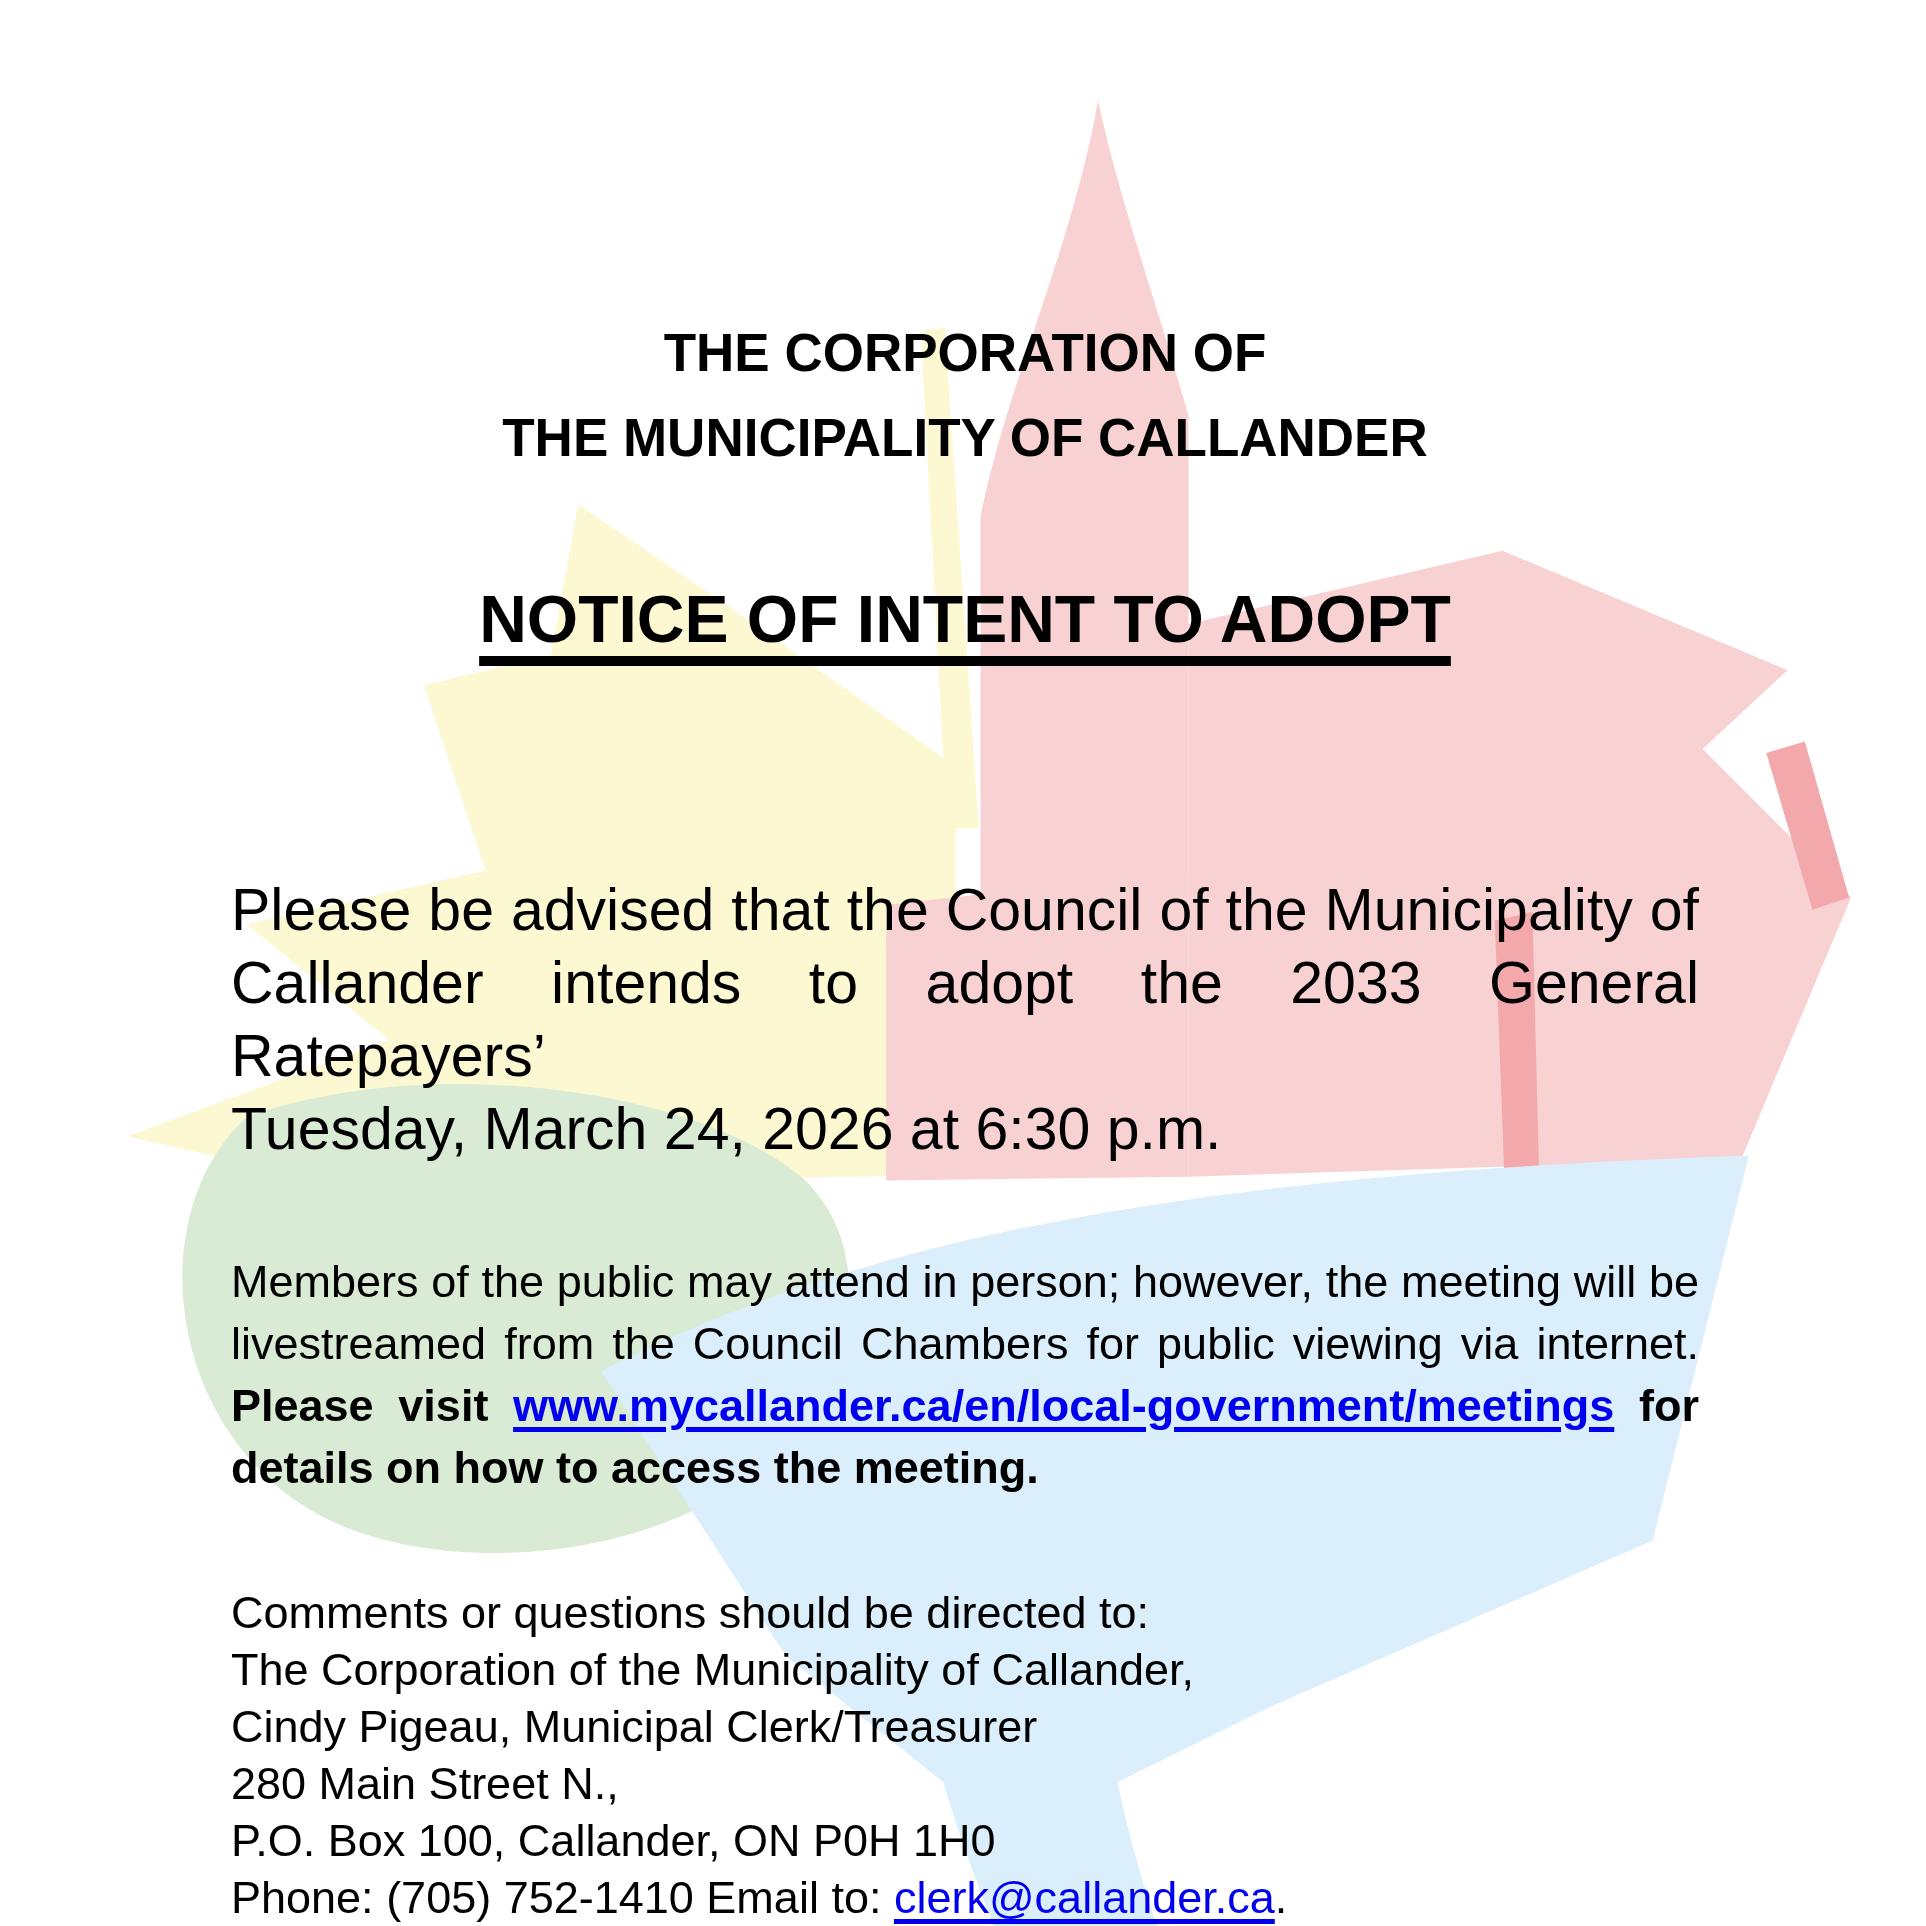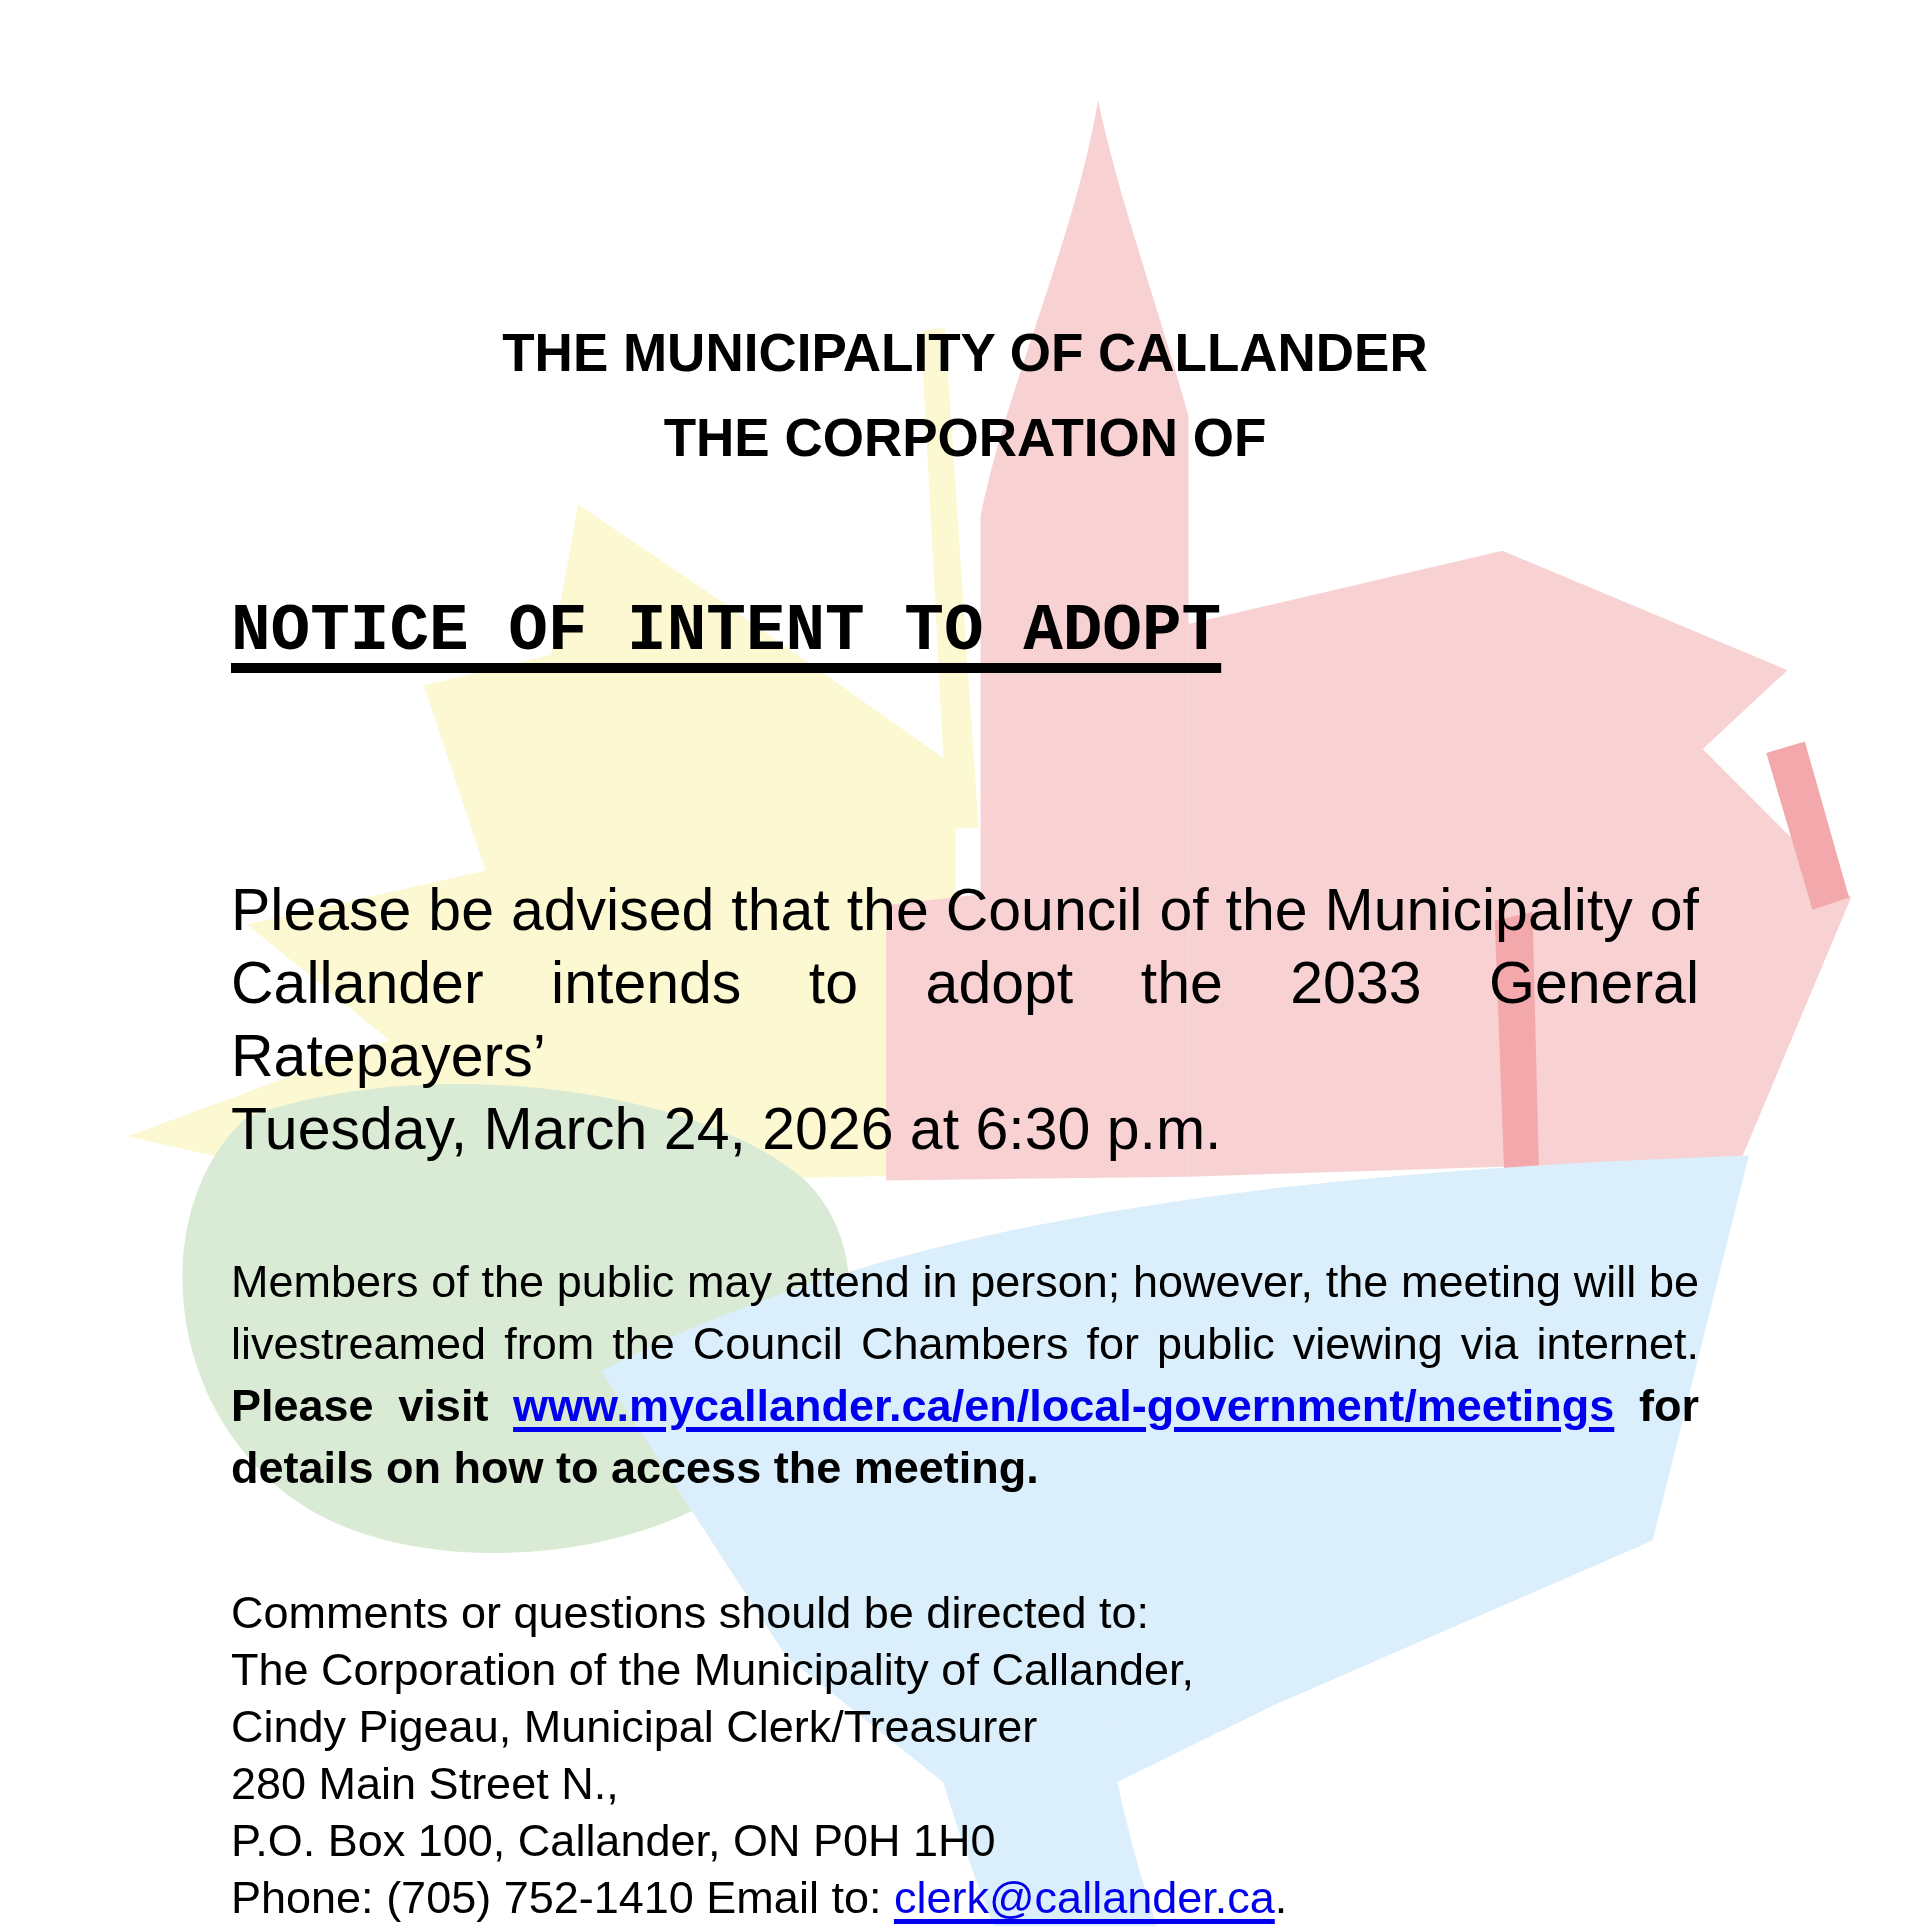--- a/index.html
+++ b/index.html
@@ -24,26 +24,25 @@
   
   #org-header{
     top:310px;
     font-size:53px;
     line-height:85px;
     font-weight:bold;
     text-align:center;
   }
   
   #notice-title{
-    top:581px;
+    top:568px;
     font-size:66px;
     line-height:102px;
     font-weight:bold;
-    text-align:left;
-    font-family:Liberation Mono, monospace;
+    text-align:center;
   }
   #notice-title .u{
     text-decoration:underline;
     text-decoration-thickness:10px;
     text-underline-offset:14px;
   }
   
   #para1{
     top:874px;
     font-size:59px;
@@ -103,22 +102,22 @@
     <path d="M640 2900 C1100 2735 1800 2820 2085 3060 C2300 3265 2205 3645 1950 3835 C1600 4085 1050 4085 780 3905 C420 3665 380 3135 640 2900 Z" fill="#d9ebd4"></path>
 
     <path d="M1560 3560 C2300 3175 3250 3045 4540 3000 L4290 4000 L3300 4430 L2620 4765 L2040 4300 Z" fill="#dbeefb"></path>
 
     <path d="M2330 4150 C2480 4920 2810 5660 3340 6145 L3930 6160 L4090 6020 L3585 6015 C3140 5520 2915 4890 2845 4295 Z" fill="#dbeefb"></path>
   </svg>
 
   <div id="content">
 
     <div id="org-header" class="block">
+      <div>THE CORPORATION OF</div>
       <div>THE MUNICIPALITY OF CALLANDER</div>
-      <div>THE CORPORATION OF</div>
     </div>
 
     <div id="notice-title" class="block">
       <div><span class="u">NOTICE OF INTENT TO ADOPT</span></div>
     </div>
 
     <div id="para1" class="block">
       <div class="jline">Please be advised that the Council of the Municipality of</div>
       <div class="jline">Callander intends to adopt the 2033 General Ratepayers’</div>
       <div>Tuesday, March 24, 2026 at 6:30 p.m.</div>

